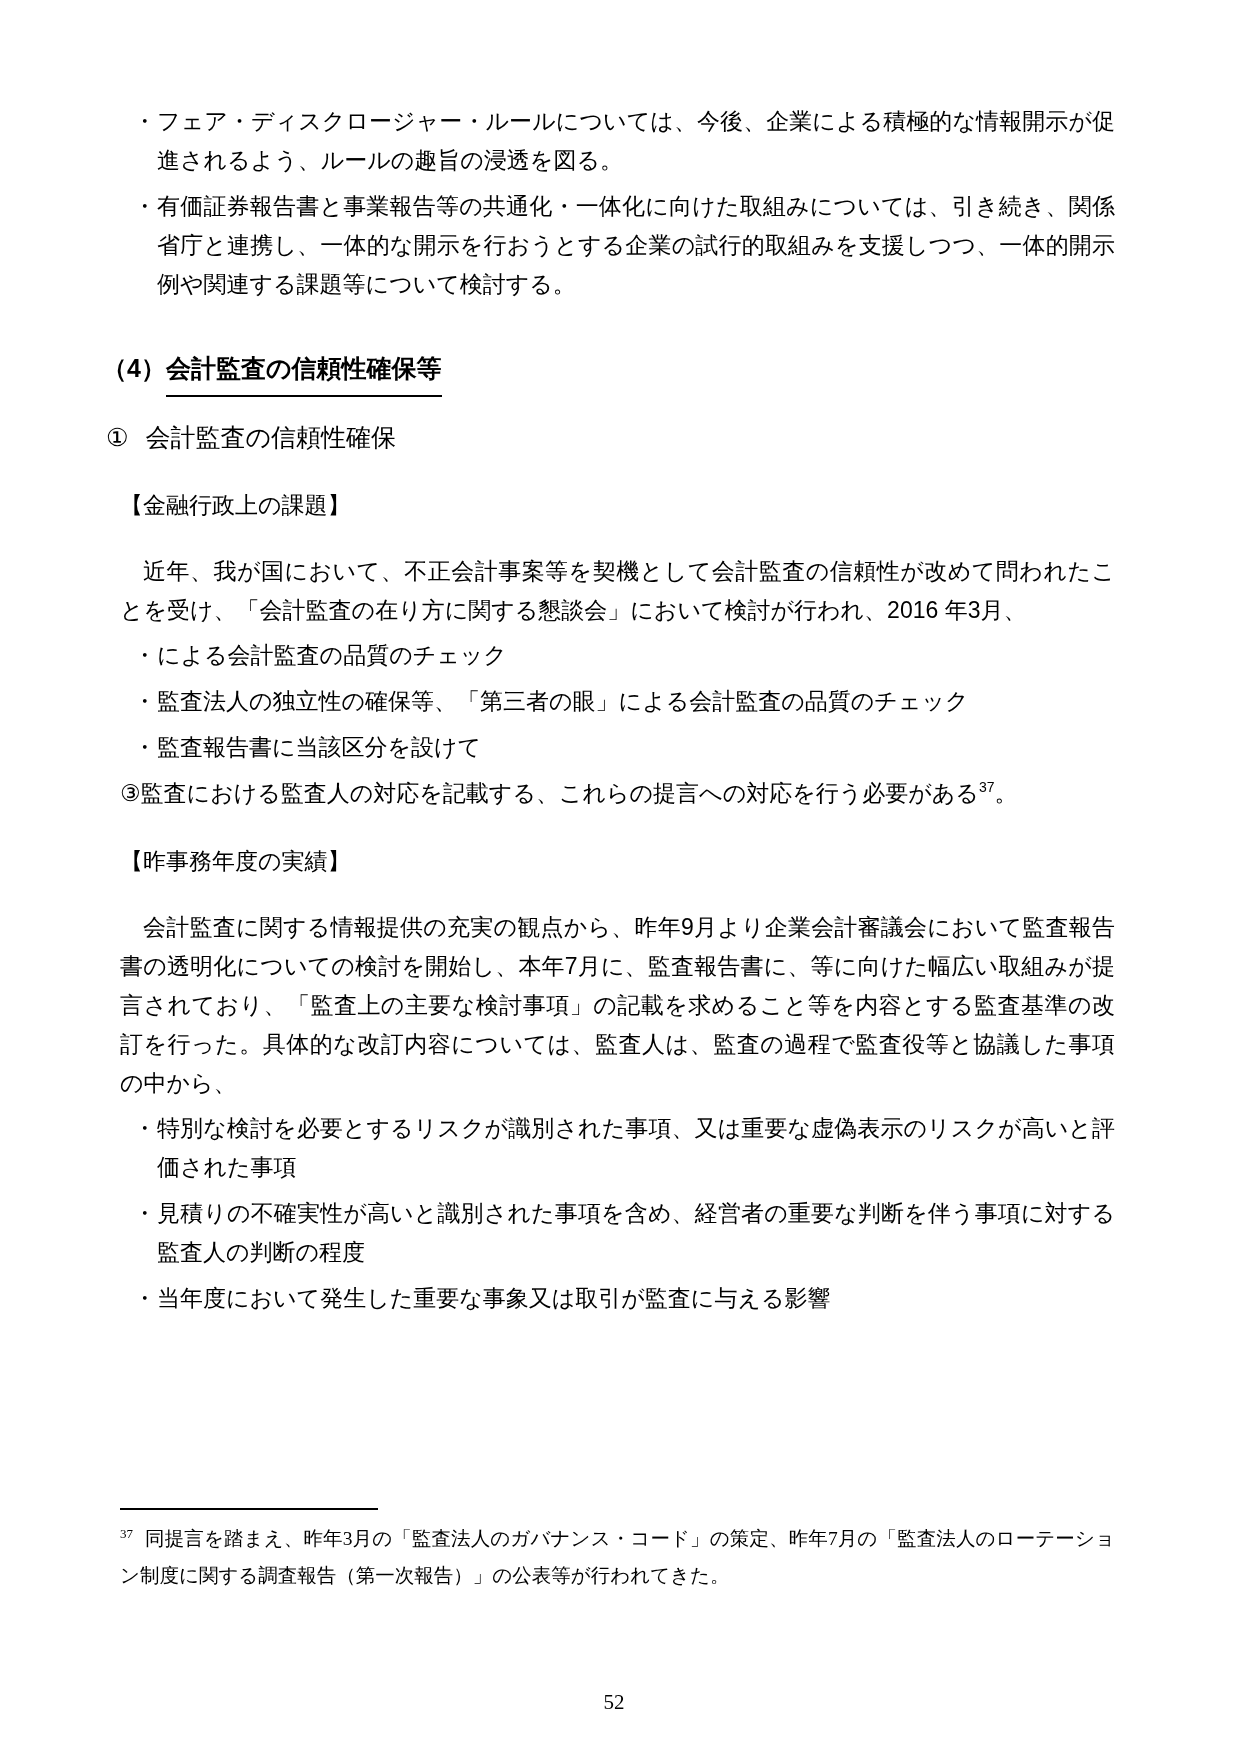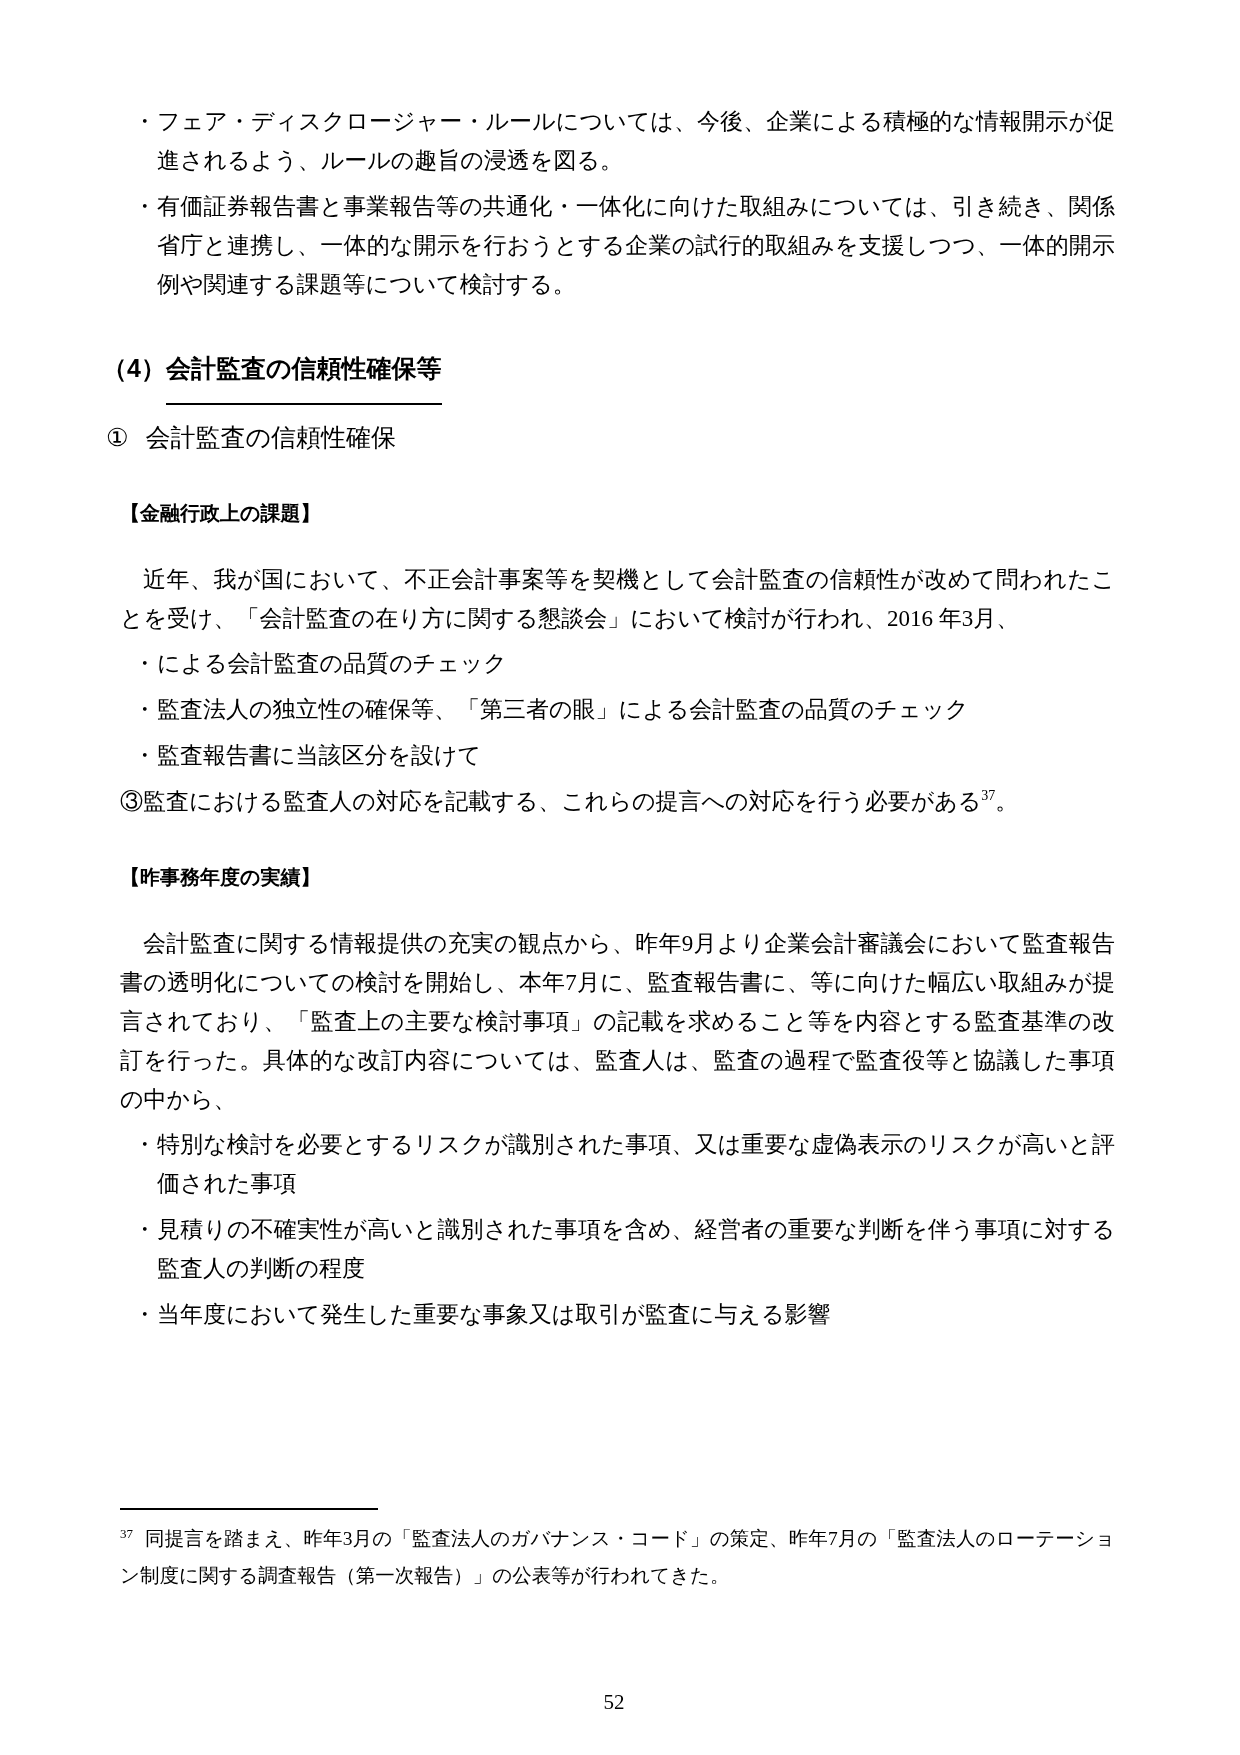--- a/index.html
+++ b/index.html
@@ -8,37 +8,37 @@
     width: 1240px;
     height: 1755px;
     box-sizing: border-box;
     background: #ffffff;
     color: #000000;
     padding: 96px 125px 0 120px;
     font-family: "Liberation Sans", "DejaVu Sans", sans-serif;
     overflow: hidden;
   }
   .body-text { font-size: 23px; line-height: 39px; text-align: justify; }
-  p { margin: 0; font-family: Liberation Serif, serif; }
+  p { margin: 0; }
   ul { list-style: none; margin: 0; padding: 0; }
   .bullet-list { margin-top: 6px; }
   .bullet-list li { position: relative; padding-left: 37px; }
   .bullet-list li + li { margin-top: 7px; }
   .bullet-marker { position: absolute; left: 13px; top: 0; }
   .section-heading {
     font-size: 25px; font-weight: bold; line-height: 40px;
     margin: 44px 0 0 -18px;
   }
-  .section-heading .sec-title { border-bottom: 2px solid #000; padding-bottom: 21px; }
+  .section-heading .sec-title { border-bottom: 2px solid #000; padding-bottom: 13px; }
   .sub-heading {
     font-size: 25px; font-weight: normal; line-height: 40px;
     margin: 29px 0 0 -14px;
   }
   .sub-heading .sub-num { margin-right: 17px; }
-  .block-heading { font-size: 20px; font-weight: bold; line-height: 39px; margin-top: 37px; }
+  .block-heading { font-size: 23px; font-weight: normal; line-height: 39px; margin-top: 29px; }
   .para { margin-top: 27px; text-indent: 1em; }
   .closing { margin-top: 7px; }
   sup.fnref { font-size: 14px; vertical-align: super; line-height: 0; }
   .footnote {
     position: absolute; left: 120px; right: 125px; top: 1508px;
     font-family: "Liberation Serif", "DejaVu Serif", serif;
     font-size: 19.5px; line-height: 37px; text-align: justify;
   }
   .footnote-rule { width: 258px; height: 0; border-top: 2px solid #000; margin-bottom: 10px; }
   .footnote sup { font-size: 13px; vertical-align: super; line-height: 0; margin-right: 12px; }

